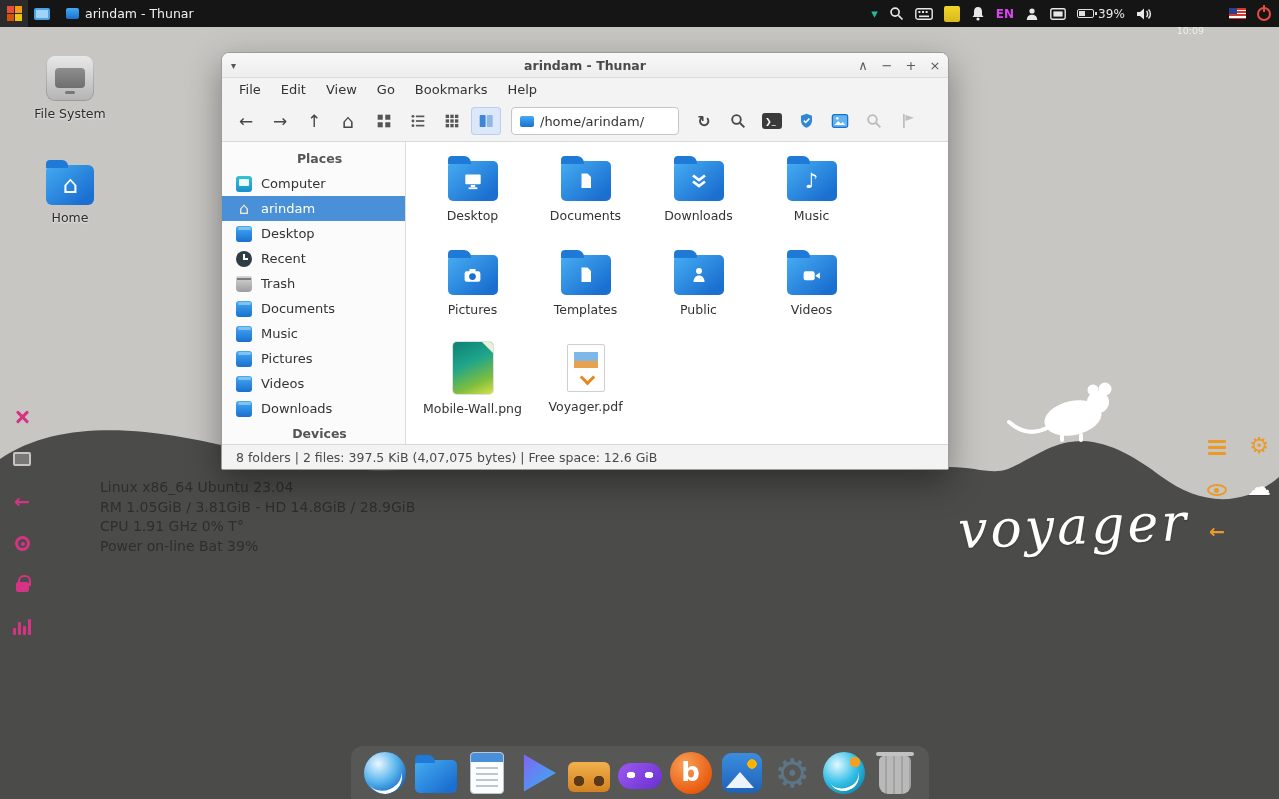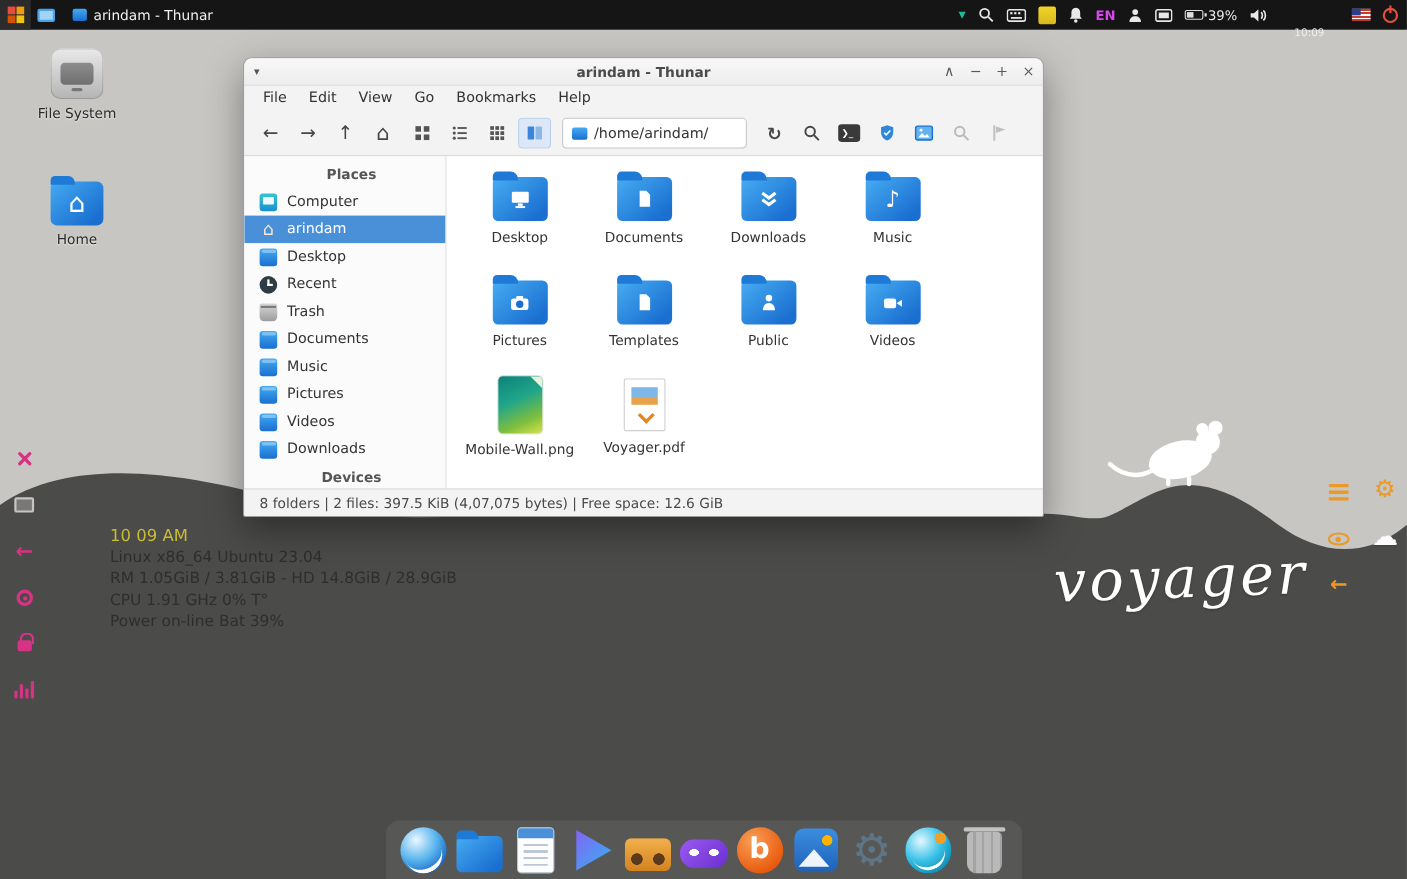--- a/index.html
+++ b/index.html
@@ -265,31 +265,30 @@
     </span>
     <span class="tray-clock">
       <span>2023-04-27</span>
       <span>10:09</span>
     </span>
     <span class="tray-flag"></span>
     <span class="tray-power"></span>
   </div>
 </div>
 
-<div class="desk-icon" style="left:22px; top:44px;align-items:center;">
+<div class="desk-icon" style="left:22px; top:55px;align-items:center;">
   <div class="drive-icon"></div>
   <div class="dlabel">File System</div>
 </div>
 <div class="desk-icon" style="left:22px; top:160px;">
   <div class="homefolder-icon"></div>
   <div class="dlabel">Home</div>
 </div>
 
 <div class="conky">
-  <div class="c-accent">10 09 AM</div>
   <div>Linux x86_64 Ubuntu 23.04</div>
   <div>RM 1.05GiB / 3.81GiB - HD 14.8GiB / 28.9GiB</div>
   <div>CPU 1.91 GHz 0%  T°</div>
   <div>Power on-line Bat 39%</div>
 </div>
 
 <div class="rail-item" style="left:10px; top:405px;">
     <span class="star-x"></span>
   </div>
 <div class="rail-item" style="left:10px; top:447px;">

